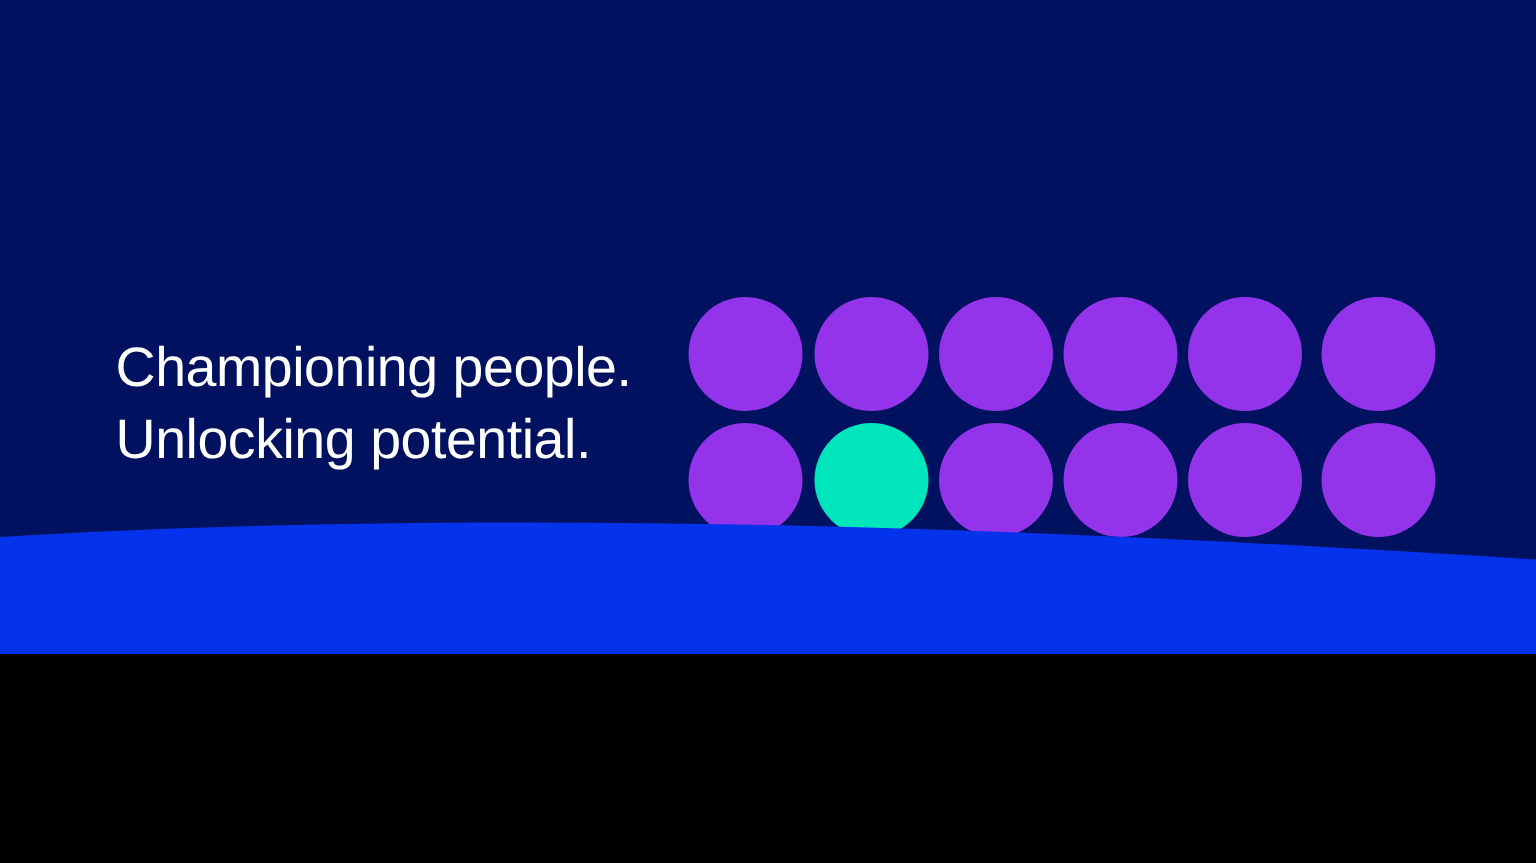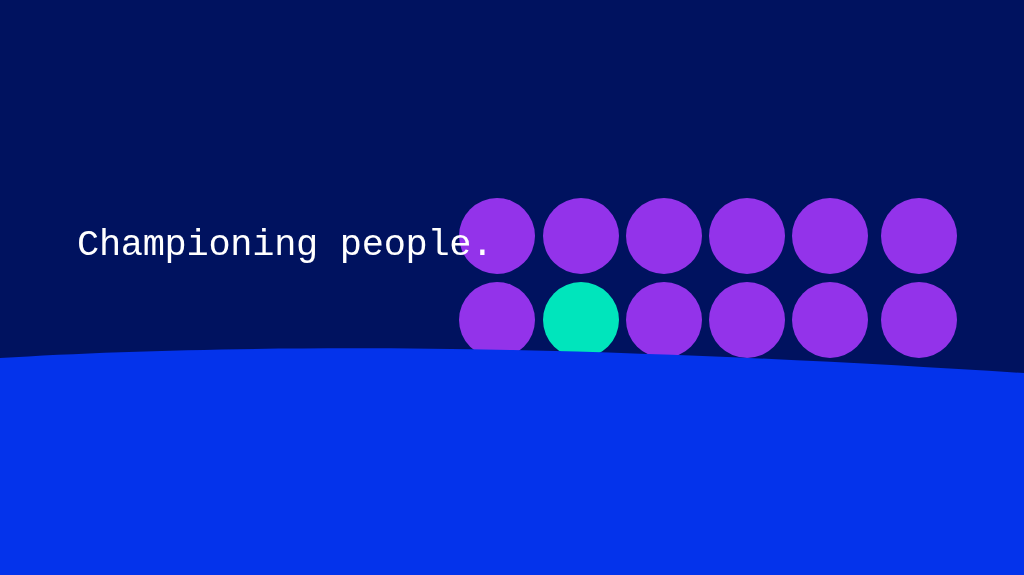--- a/index.html
+++ b/index.html
@@ -3,23 +3,23 @@
 <meta charset="utf-8">
 <style>
   html, body {
     margin: 0;
     padding: 0;
     background: #000;
   }
   #stage {
     position: relative;
     width: 1024px;
-    height: 575px;
+    height: 436px;
     overflow: hidden;
-    font-family: Liberation Mono, monospace;
+    font-family: Liberation Sans, sans-serif;
     background: #00125f;
   }
 
   
   .bg-navy {
     position: absolute;
     inset: 0;
     background: #00125f;
   }
 
@@ -112,15 +112,16 @@
   </div>
 
   <div class="wave-layer">
     <svg viewBox="0 0 1024 575" preserveAspectRatio="none" aria-hidden="true">
       <path d="M0,358 C140,349 330,346 512,350 C700,354 880,364 1024,373 L1024,575 L0,575 Z" fill="#0433eb"></path>
     </svg>
   </div>
 
   <h1 class="headline" style="color: rgb(255, 255, 255);">
     <span class="line">Championing people.</span>
+    <span class="line">Unlocking potential.</span>
   </h1>
 
 </div>
 
 </body></html>

